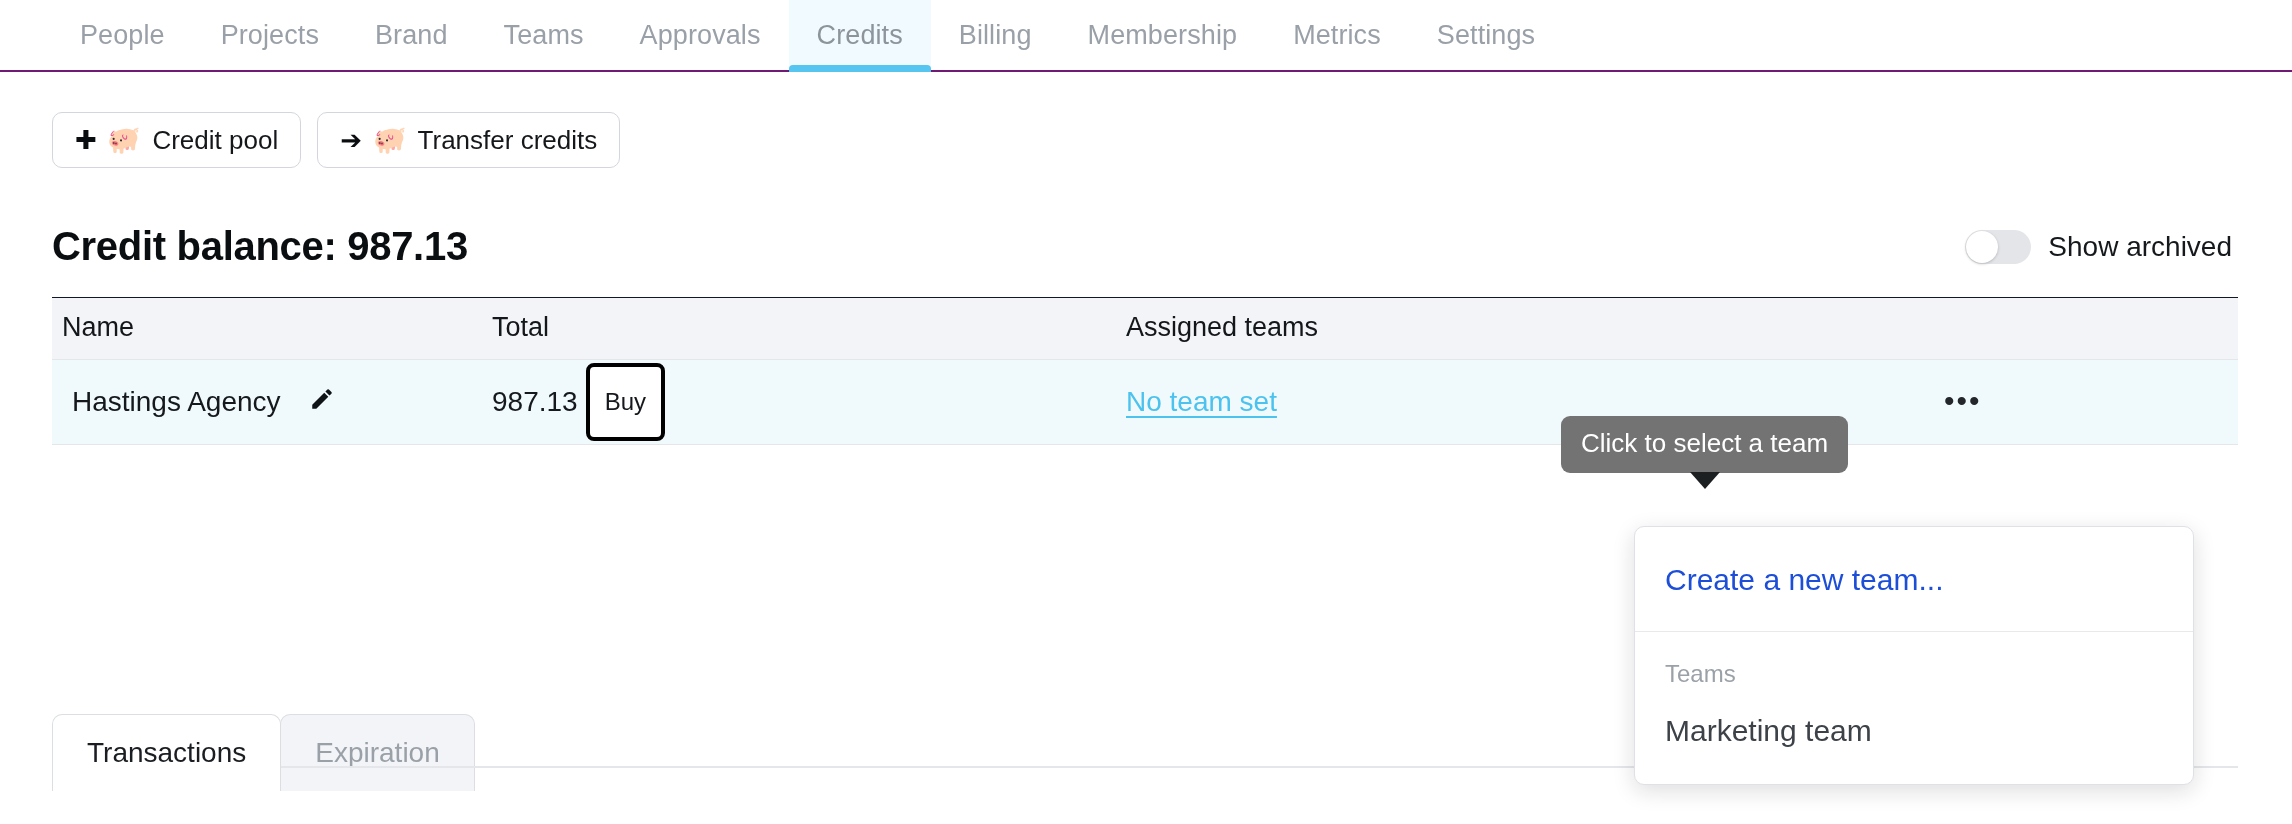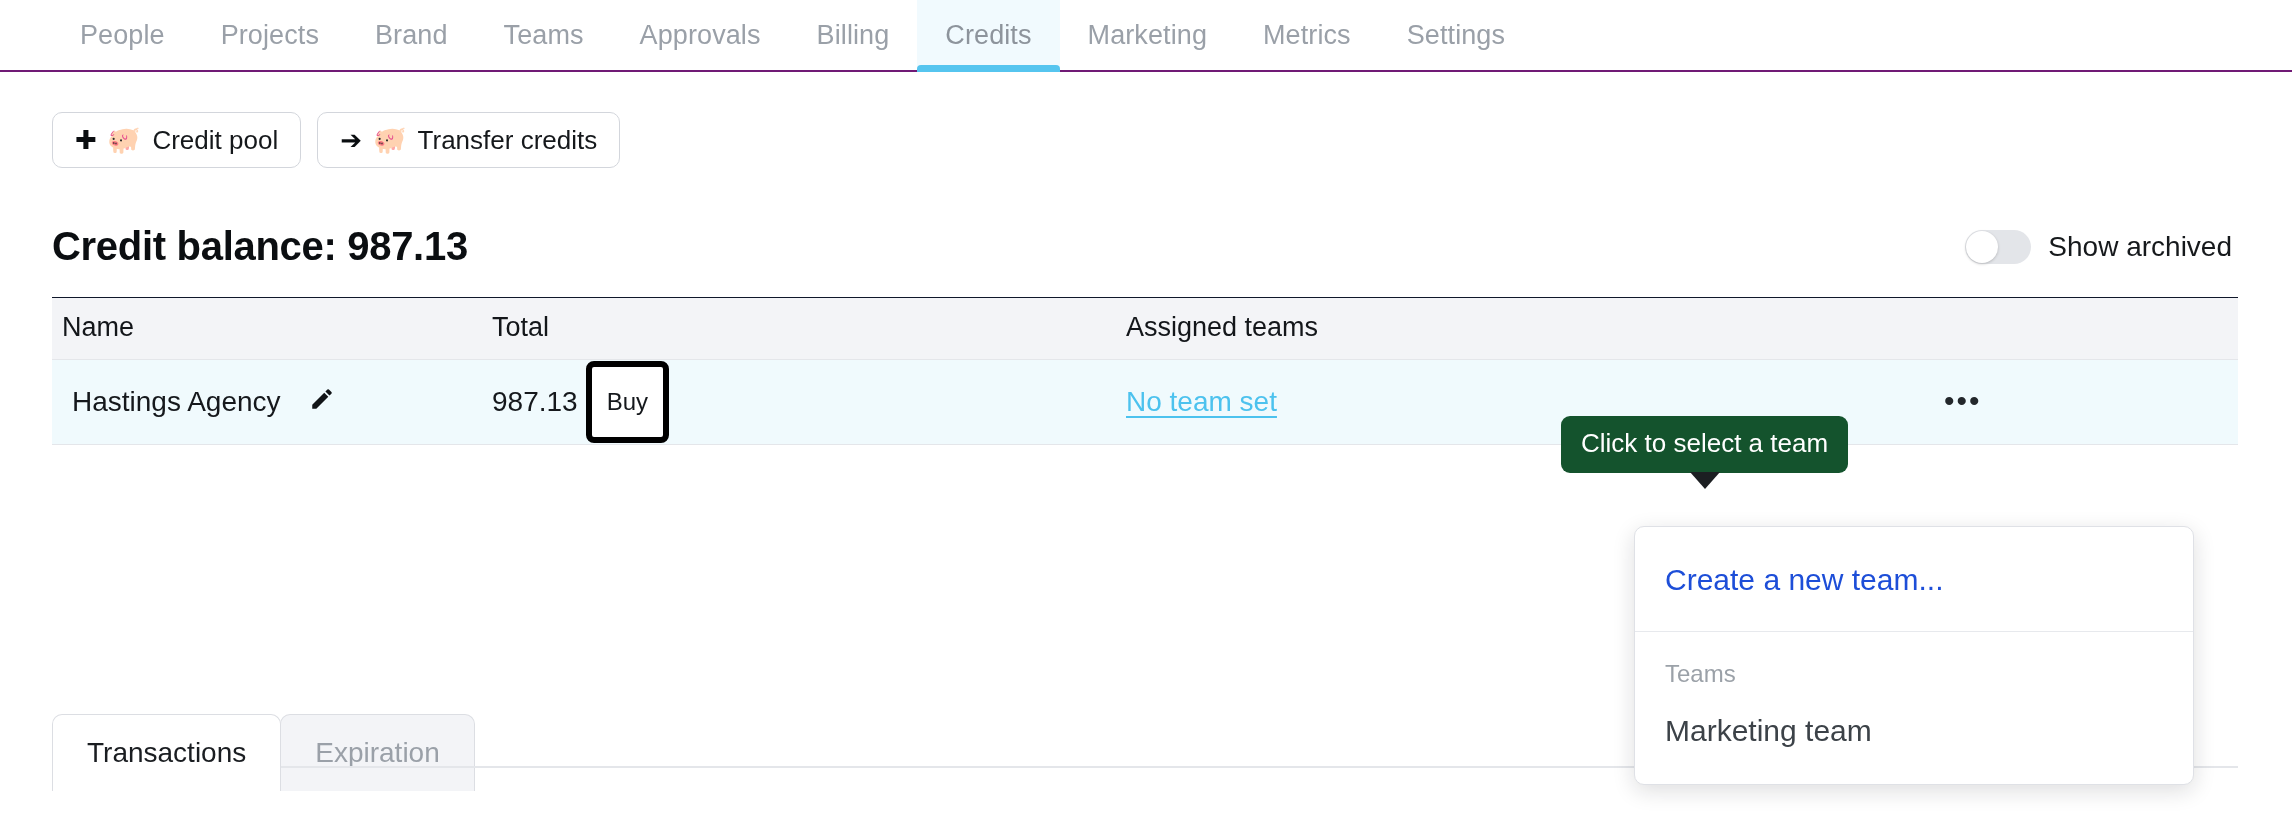--- a/index.html
+++ b/index.html
@@ -167,21 +167,21 @@
     color: #111417;
     cursor: pointer;
     transform: rotate(0deg);
   }
   .total-cell {
     display: flex;
     align-items: center;
     gap: 8px;
   }
   .buy-btn {
-    border: 6px solid #000000;
+    border: 4px solid #000000;
     border-radius: 8px;
     background: #ffffff;
     font-size: 24px;
     color: #15181c;
     padding: 22px 15px;
     cursor: pointer;
     font-family: inherit;
     line-height: 1.1;
   }
   .team-link {
@@ -198,21 +198,21 @@
     cursor: pointer;
     line-height: 1;
     padding-left: 18px;
   }
 
   
   .tooltip {
     position: absolute;
     left: 1561px;
     top: 416px;
-    background: #14532d;
+    background: #737373;
     color: #ffffff;
     font-size: 26px;
     border-radius: 9px;
     padding: 12px 20px 14px 20px;
     white-space: nowrap;
     z-index: 40;
   }
   .tooltip::after {
     content: "";
     position: absolute;
@@ -308,28 +308,28 @@
     </div>
   <div class="nav-tab">
       <span>Brand</span>
     </div>
   <div class="nav-tab">
       <span>Teams</span>
     </div>
   <div class="nav-tab">
       <span>Approvals</span>
     </div>
-  <div class="nav-tab">
-      <span>Billing</span>
-    </div>
   <div class="nav-tab active">
       <span>Credits</span>
     </div>
   <div class="nav-tab">
-      <span>Marketing</span>
+      <span>Billing</span>
+    </div>
+  <div class="nav-tab">
+      <span>Membership</span>
     </div>
   <div class="nav-tab">
       <span>Metrics</span>
     </div>
   <div class="nav-tab">
       <span>Settings</span>
     </div>
 </div>
 
 <div class="content">

